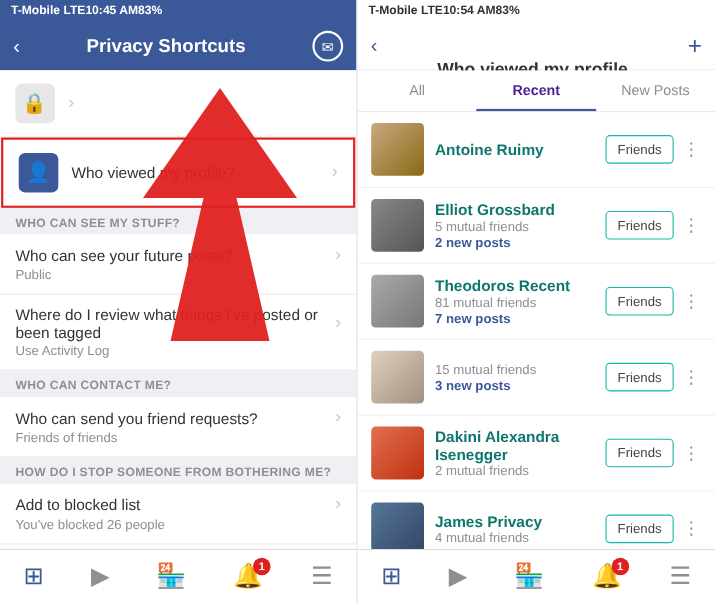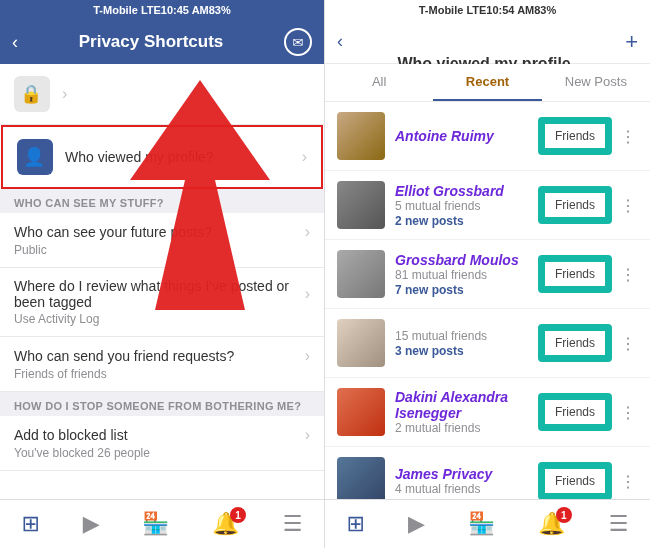--- a/index.html
+++ b/index.html
@@ -23,21 +23,21 @@
       overflow: hidden;
     }
 
     .status-bar {
       background: #3b5998;
       color: #fff;
       font-size: 11px;
       font-weight: 600;
       display: flex;
       align-items: center;
-      justify-content: center;
+      justify-content: flex-start;
       padding: 4px 10px;
       height: 20px;
     }
 
     .nav-bar {
       background: #3b5998;
       display: flex;
       align-items: center;
       justify-content: space-between;
       padding: 8px 12px;
@@ -212,21 +212,21 @@
     .tab {
       flex: 1;
       text-align: center;
       padding: 10px 0;
       font-size: 13px;
       color: #8e8e93;
       cursor: pointer;
       border-bottom: 2px solid transparent;
     }
     .tab.active {
-      color: #a16207;
+      color: #4c1d95;
       border-bottom: 2px solid #3b5998;
       font-weight: 600;
     }
 
     .profile-list {
       flex: 1;
       overflow-y: auto;
     }
     .profile-item {
       display: flex;
@@ -248,26 +248,26 @@
       font-size: 20px;
     }
     .avatar.av1 { background: linear-gradient(135deg, #c8a882, #8b6914); }
     .avatar.av2 { background: linear-gradient(135deg, #888, #555); }
     .avatar.av3 { background: linear-gradient(135deg, #aaa, #777); }
     .avatar.av4 { background: linear-gradient(135deg, #e0d0c0, #a09080); }
     .avatar.av5 { background: linear-gradient(135deg, #e07050, #c03010); }
     .avatar.av6 { background: linear-gradient(135deg, #557799, #334466); }
 
     .profile-info { flex: 1; }
-    .profile-name { font-size: 14px; font-weight: 600; color: #6d28d9; font-style: italic; }
+    .profile-name { font-size: 14px; font-weight: 600; color: #0f766e; }
     .profile-mutual { font-size: 12px; color: #8e8e93; margin-top: 0; }
     .profile-new-posts { font-size: 12px; color: #3b5998; margin-top: 1px; font-weight: 600; }
 
     .friends-btn {
-      border: 7px solid #14b8a6;
+      border: 1px solid #14b8a6;
       background: #fff;
       border-radius: 4px;
       padding: 5px 10px;
       font-size: 12px;
       color: #444;
       cursor: pointer;
       margin-right: 6px;
       white-space: nowrap;
     }
     .more-icon {
@@ -336,20 +336,21 @@
       </div>
 
       <div class="sub-item">
         <div class="sub-item-row">
           <span class="sub-item-title">Where do I review what things I've posted or been tagged</span>
           <span class="sub-item-chevron">›</span>
         </div>
         <span class="sub-item-sub">Use Activity Log</span>
       </div>
 
+      <div class="section-header">WHO CAN CONTACT ME?</div>
 
       <div class="sub-item">
         <div class="sub-item-row">
           <span class="sub-item-title">Who can send you friend requests?</span>
           <span class="sub-item-chevron">›</span>
         </div>
         <span class="sub-item-sub">Friends of friends</span>
       </div>
 
       <div class="section-header">HOW DO I STOP SOMEONE FROM BOTHERING ME?</div>
@@ -419,21 +420,21 @@
         <div class="profile-mutual">5 mutual friends</div>
         <div class="profile-new-posts">2 new posts</div>
       </div>
       <button class="friends-btn">Friends</button>
       <span class="more-icon">⋮</span>
     </div>
 
     <div class="profile-item">
       <div class="avatar av3"></div>
       <div class="profile-info">
-        <div class="profile-name">Grossbard Moulos</div>
+        <div class="profile-name">Theodoros Recent</div>
         <div class="profile-mutual">81 mutual friends</div>
         <div class="profile-new-posts">7 new posts</div>
       </div>
       <button class="friends-btn">Friends</button>
       <span class="more-icon">⋮</span>
     </div>
 
     <div class="profile-item">
       <div class="avatar av4"></div>
       <div class="profile-info">

